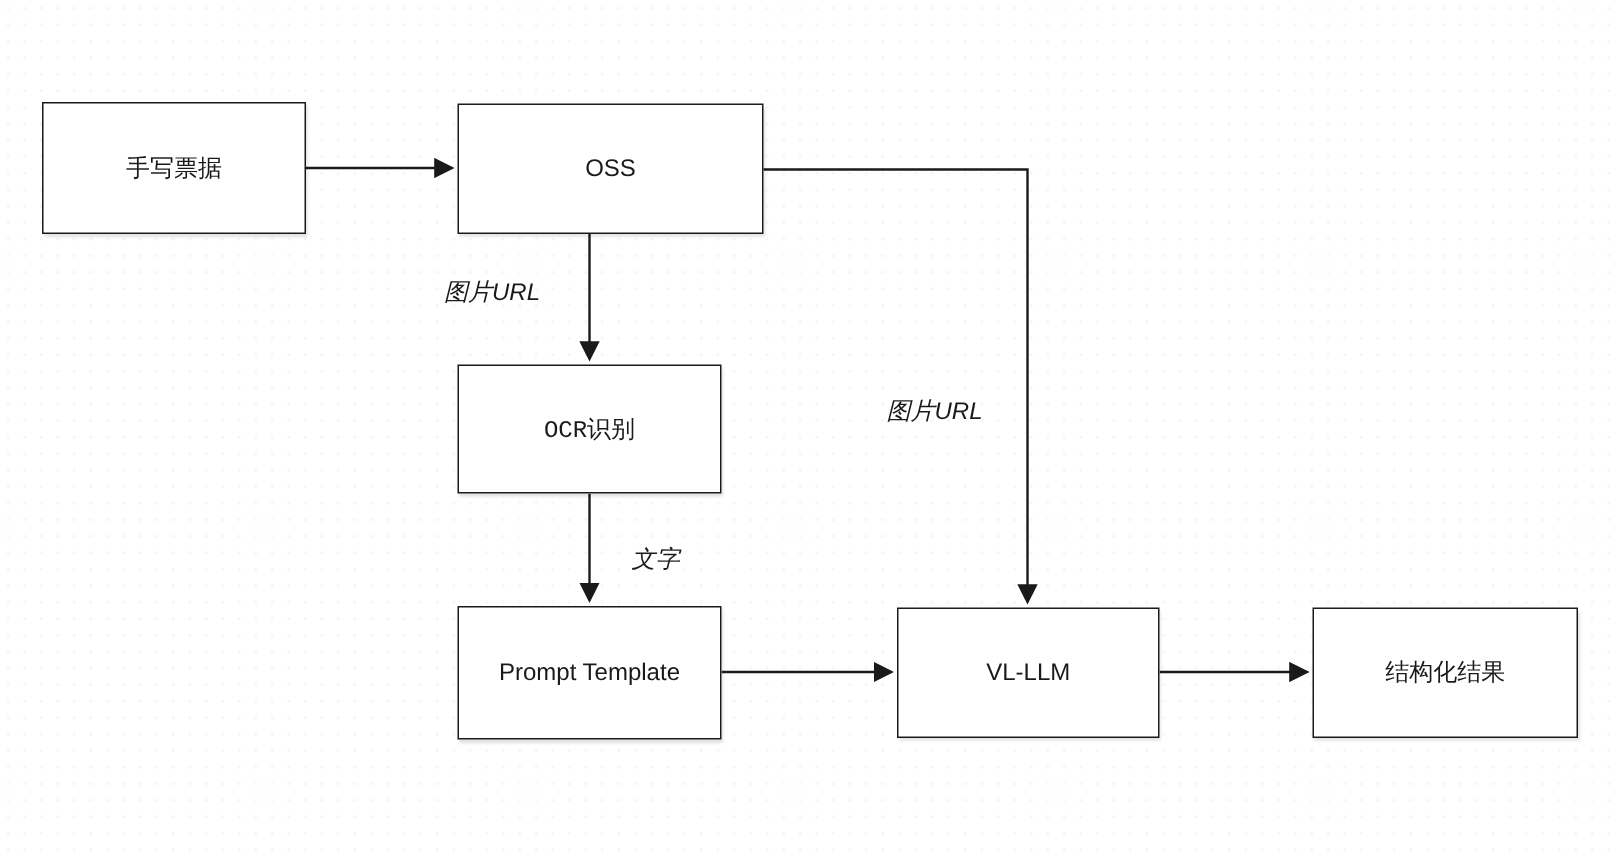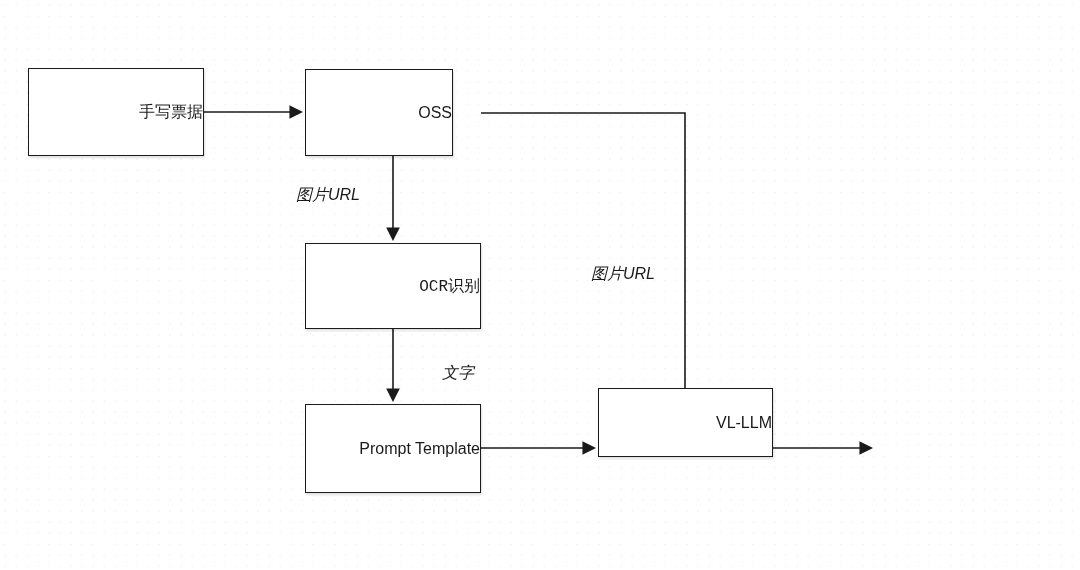--- a/index.html
+++ b/index.html
@@ -24,40 +24,40 @@
     width: 1080px;
     height: 570px;
   }
   .node {
     position: absolute;
     box-sizing: border-box;
     border: 1.6px solid #1a1a1a;
     background: #ffffff;
     display: flex;
     align-items: center;
-    justify-content: flex-end;
+    justify-content: center;
     font-size: 16px;
     color: #1a1a1a;
     box-shadow: 1px 2px 2px rgba(0,0,0,0.12);
   }
   .node-a { left: 28px;  top: 68px;  width: 176px; height: 88px; }
-  .node-b { left: 305px; top: 69px;  width: 148px; height: 87px; }
+  .node-b { left: 305px; top: 69px;  width: 204px; height: 87px; }
   .node-c { left: 305px; top: 243px; width: 176px; height: 86px; font-family: Liberation Mono, monospace; }
   .node-d { left: 305px; top: 404px; width: 176px; height: 89px; }
-  .node-e { left: 598px; top: 388px; width: 175px; height: 69px; }
+  .node-e { left: 598px; top: 405px; width: 175px; height: 87px; }
   .node-f { left: 875px; top: 405px; width: 177px; height: 87px; }
   .edge-label {
     position: absolute;
     font-size: 16px;
     color: #1a1a1a;
     white-space: nowrap;
     font-style: italic;
   }
   .label-url1 { left: 296px; top: 185px; }
-  .label-text { left: 442px; top: 363px; }
+  .label-text { left: 421px; top: 363px; }
   .label-url2 { left: 591px; top: 264px; }
 </style>
 </head>
 <body>
 
 <div class="canvas">
 
   <svg class="edges" viewBox="0 0 1080 570" xmlns="http://www.w3.org/2000/svg">
     <defs>
       <marker id="arrow" viewBox="0 0 10 10" refX="8.5" refY="5" markerWidth="8.5" markerHeight="8.5" orient="auto-start-reverse">
@@ -91,20 +91,23 @@
   </div>
 
   <div class="node node-d">
     <span>Prompt Template</span>
   </div>
 
   <div class="node node-e">
     <span>VL-LLM</span>
   </div>
 
+  <div class="node node-f">
+    <span>结构化结果</span>
+  </div>
 
   <div class="edge-label label-url1">图片URL</div>
 
   <div class="edge-label label-text">文字</div>
 
   <div class="edge-label label-url2">图片URL</div>
 
 </div>
 
 </body></html>

